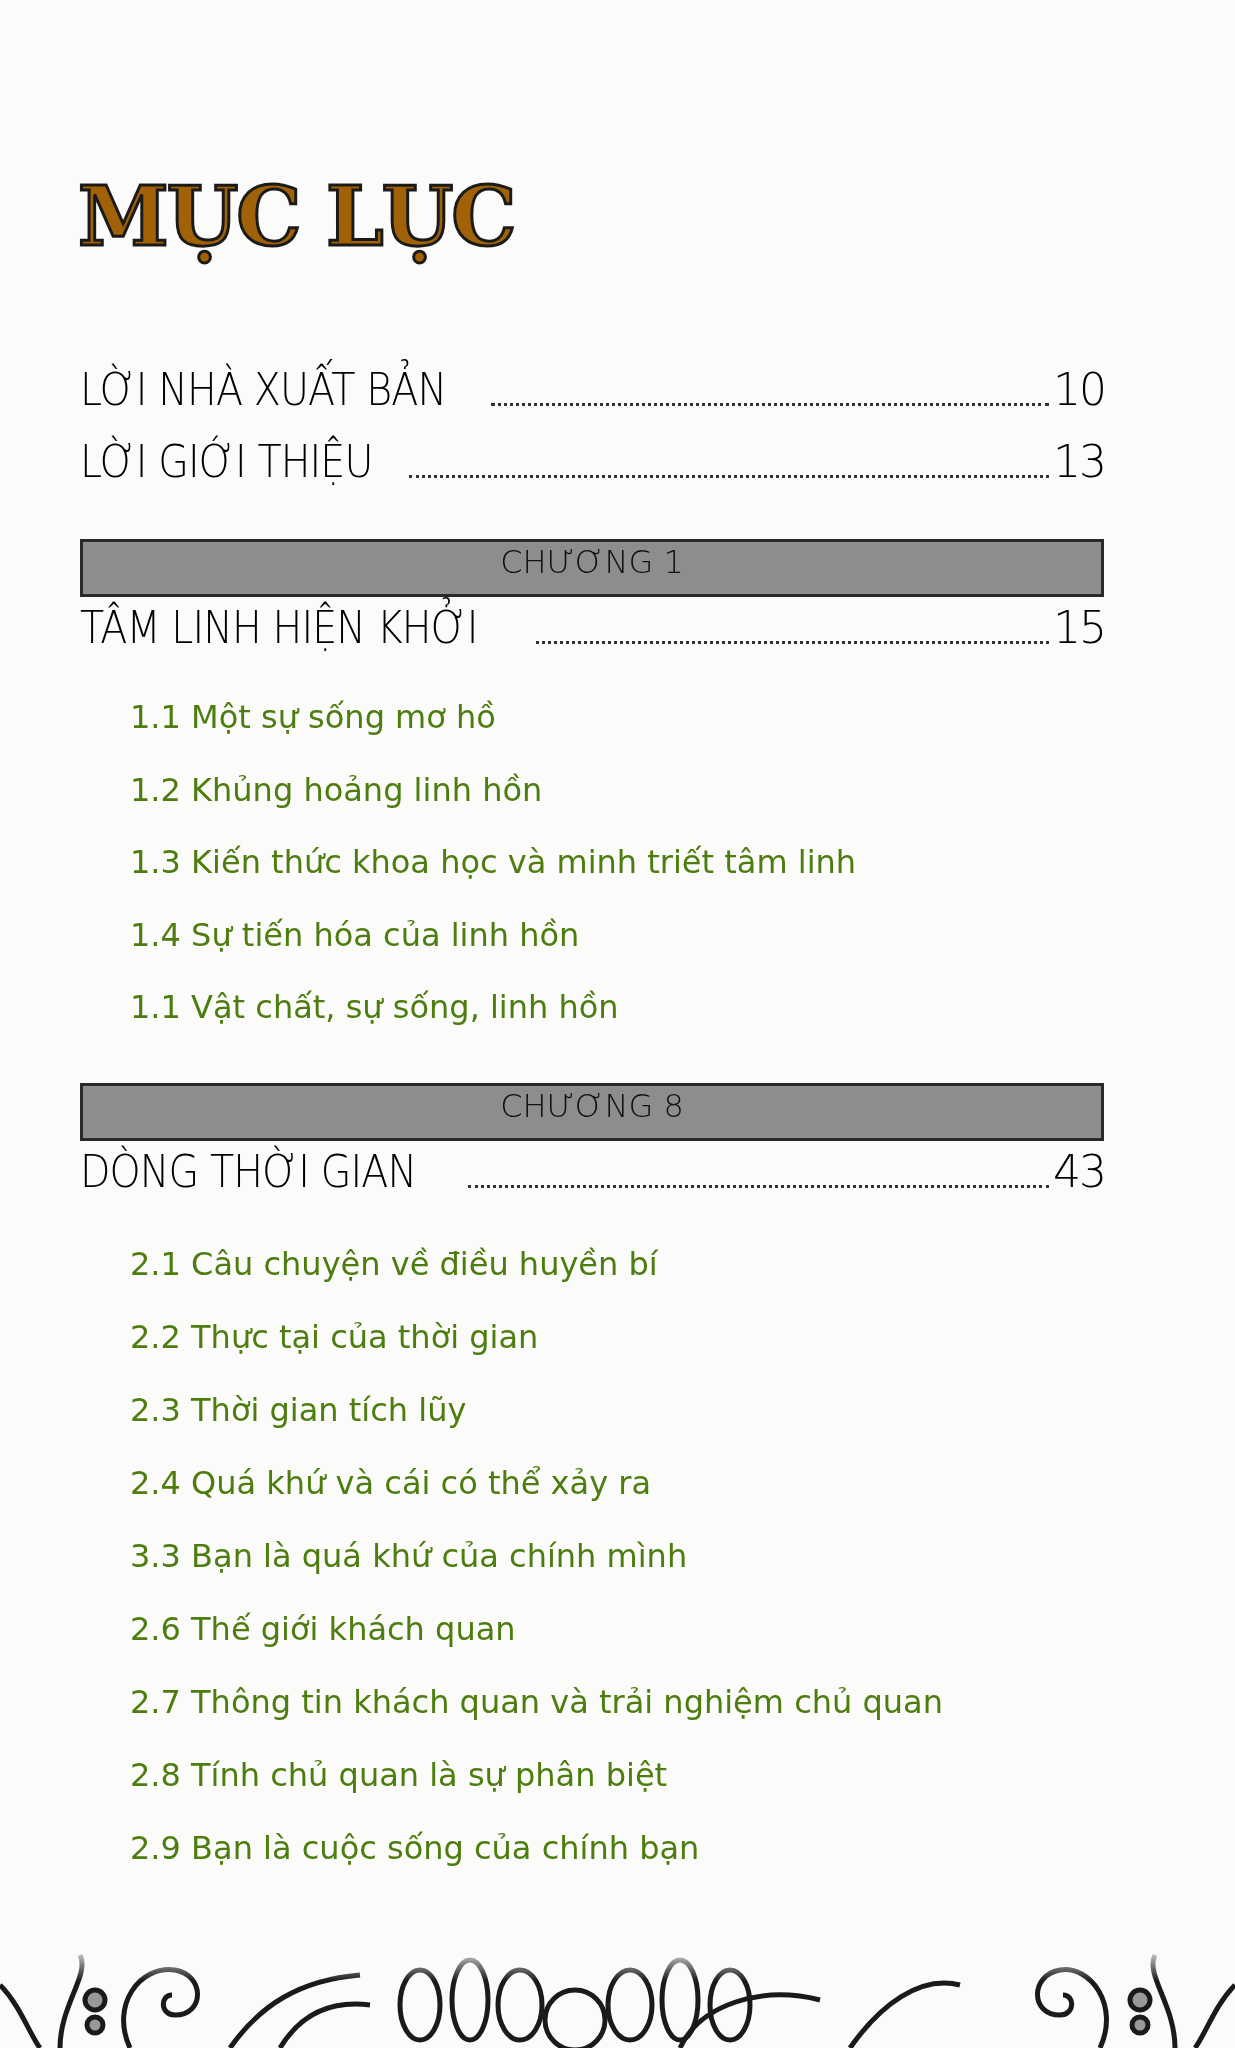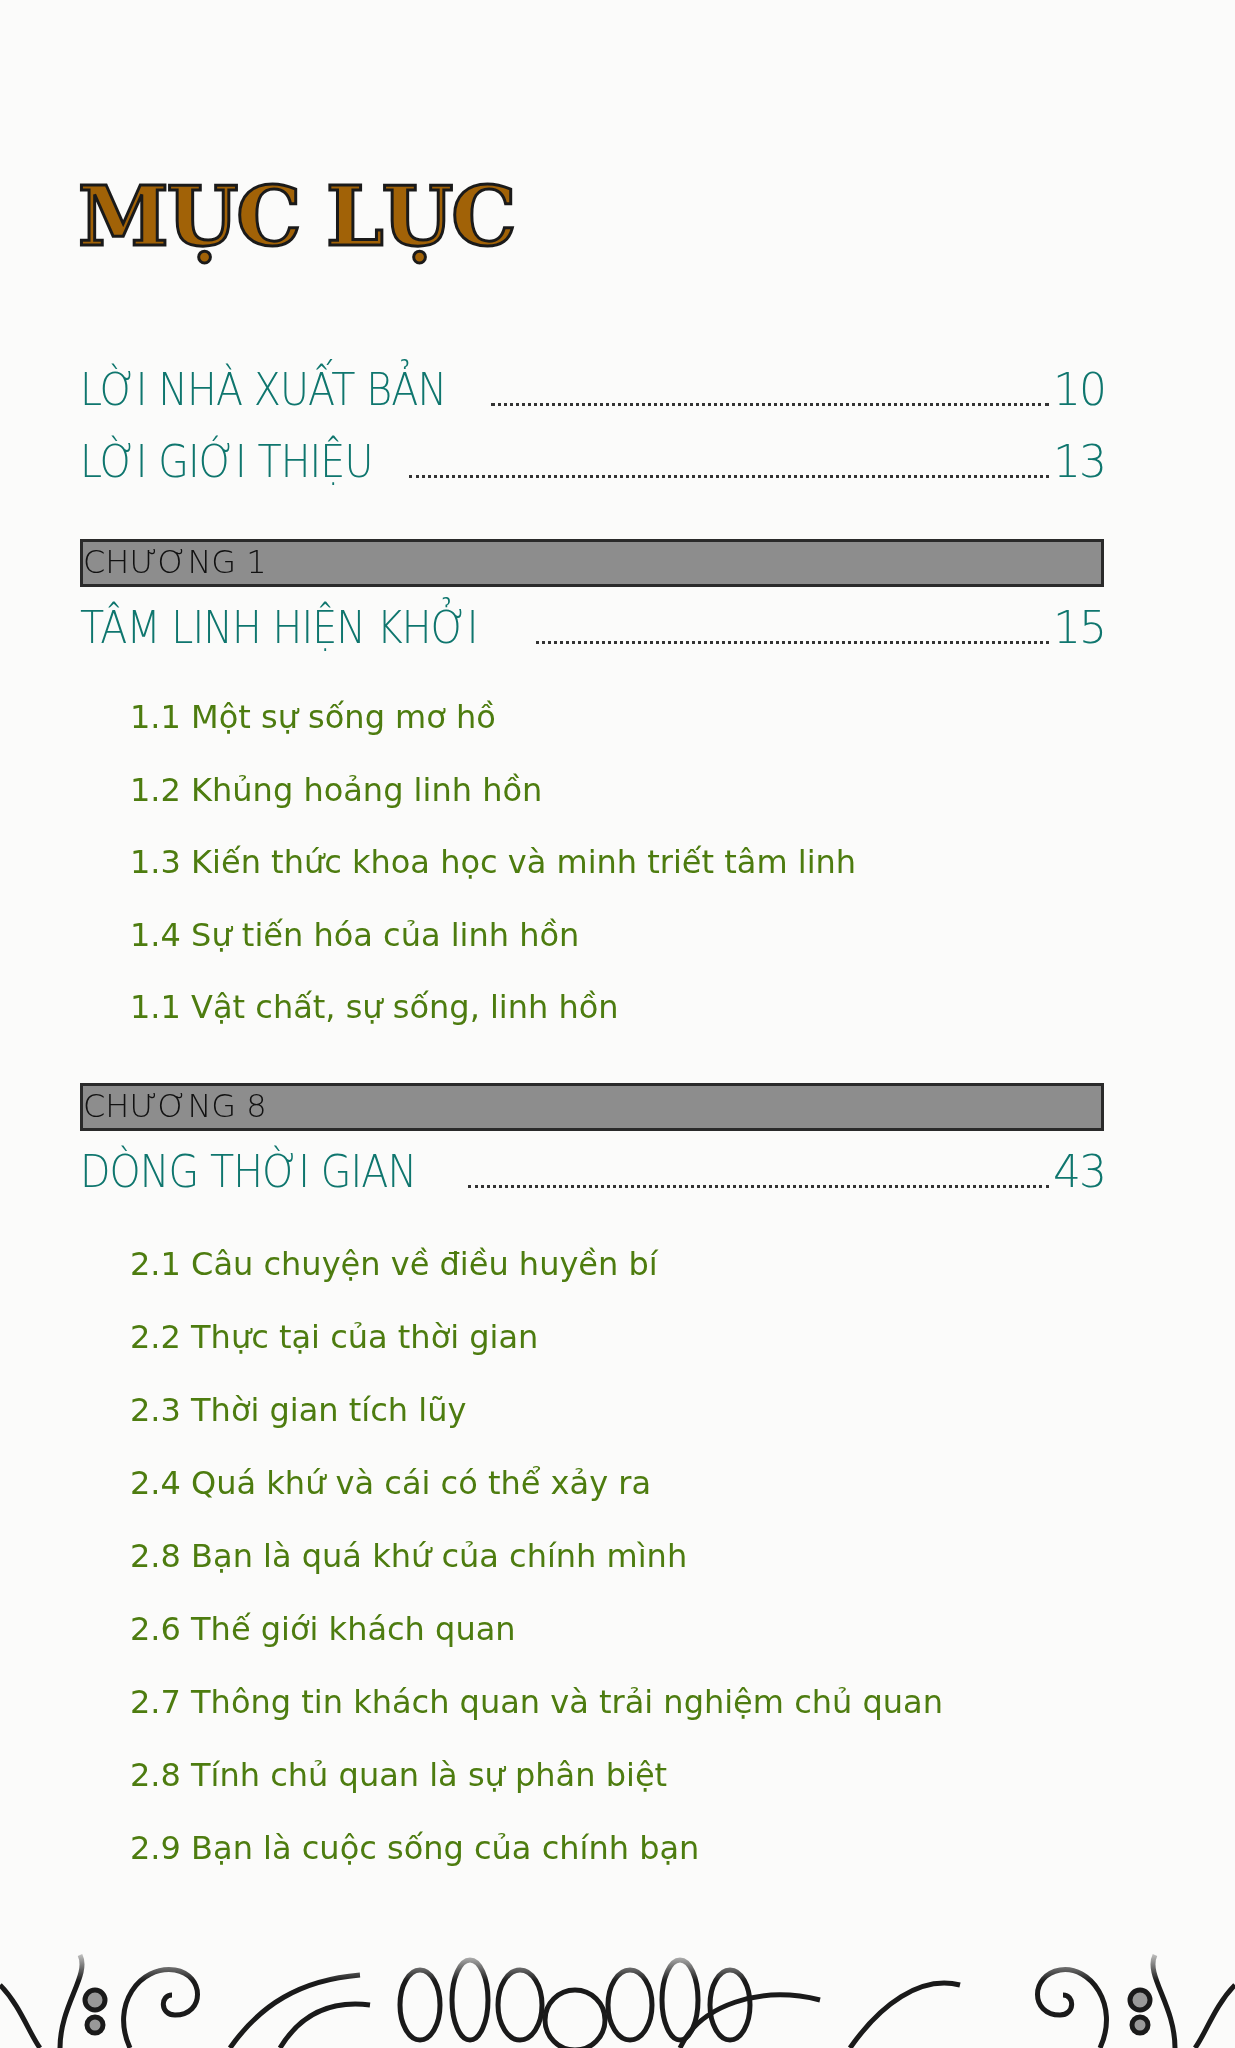--- a/index.html
+++ b/index.html
@@ -7,29 +7,29 @@
     width:1235px; height:2048px; background:#fbfbfa; position:relative; overflow:hidden;
     font-family:"DejaVu Sans", sans-serif; color:#1a1a1a;
   }
   .title {
     position:absolute; left:78px; top:175px;
     font-family:"DejaVu Serif", serif; font-weight:bold; font-size:82px; letter-spacing:-2px;
     color:#a16207; -webkit-text-stroke:3px #1a1a1a; line-height:1;
   }
   .entry {
     position:absolute; left:80px; width:1025px; display:flex; align-items:flex-end;
-    font-family:"DejaVu Sans", sans-serif; font-weight:200; font-size:44px; line-height:1; color:#0f766e;
+    font-family:"DejaVu Sans", sans-serif; font-weight:200; font-size:44px; line-height:1; color:#000000;
     transform-origin:left bottom;
   }
   .entry .t { white-space:nowrap; letter-spacing:-1px; transform:scaleX(0.9); transform-origin:left bottom; display:inline-block; }
   .entry .dots { flex:1; border-bottom:3px dotted #333; margin:0 4px 6px 4px; }
   .entry .p { white-space:nowrap; letter-spacing:-2px; }
   .chap {
-    position:absolute; left:80px; width:1024px; height:48px; background:#8d8d8d;
-    border:3px solid #2a2a2a; box-sizing:border-box; 
+    position:absolute; left:80px; width:1024px; height:58px; background:#8d8d8d;
+    border:3px solid #2a2a2a; box-sizing:border-box; text-align:center;
     font-size:32px; line-height:40px; color:#111; font-weight:300;
   }
   .sub {
     position:absolute; left:130px; font-size:32px; color:#4d7c0f; white-space:nowrap;
   }
   .border-orn { position:absolute; left:0; top:1945px; width:1235px; height:103px; }
 </style>
 </head>
 <body>
 
@@ -61,21 +61,21 @@
 <div class="chap" style="top:1083px">CHƯƠNG 8</div>
 <div class="entry" style="top:1150px">
   <span class="t">DÒNG THỜI GIAN</span>
   <span class="dots" style="margin-left:14px"></span>
   <span class="p">43</span>
 </div>
 <div class="sub" style="top:1245px">2.1 Câu chuyện về điều huyền bí</div>
 <div class="sub" style="top:1318px">2.2 Thực tại của thời gian</div>
 <div class="sub" style="top:1391px">2.3 Thời gian tích lũy</div>
 <div class="sub" style="top:1464px">2.4 Quá khứ và cái có thể xảy ra</div>
-<div class="sub" style="top:1537px">2.8 Bạn là quá khứ của chính mình</div>
+<div class="sub" style="top:1537px">3.3 Bạn là quá khứ của chính mình</div>
 <div class="sub" style="top:1610px">2.6 Thế giới khách quan</div>
 <div class="sub" style="top:1683px">2.7 Thông tin khách quan và trải nghiệm chủ quan</div>
 <div class="sub" style="top:1756px">2.8 Tính chủ quan là sự phân biệt</div>
 <div class="sub" style="top:1829px">2.9 Bạn là cuộc sống của chính bạn</div>
 
 <svg class="border-orn" viewBox="0 0 1235 103" preserveAspectRatio="none">
   <defs>
     <linearGradient id="fade" x1="0" y1="0" x2="0" y2="1">
       <stop offset="0" stop-color="#fbfbfa" stop-opacity="1"></stop>
       <stop offset="0.35" stop-color="#fbfbfa" stop-opacity="0"></stop>

